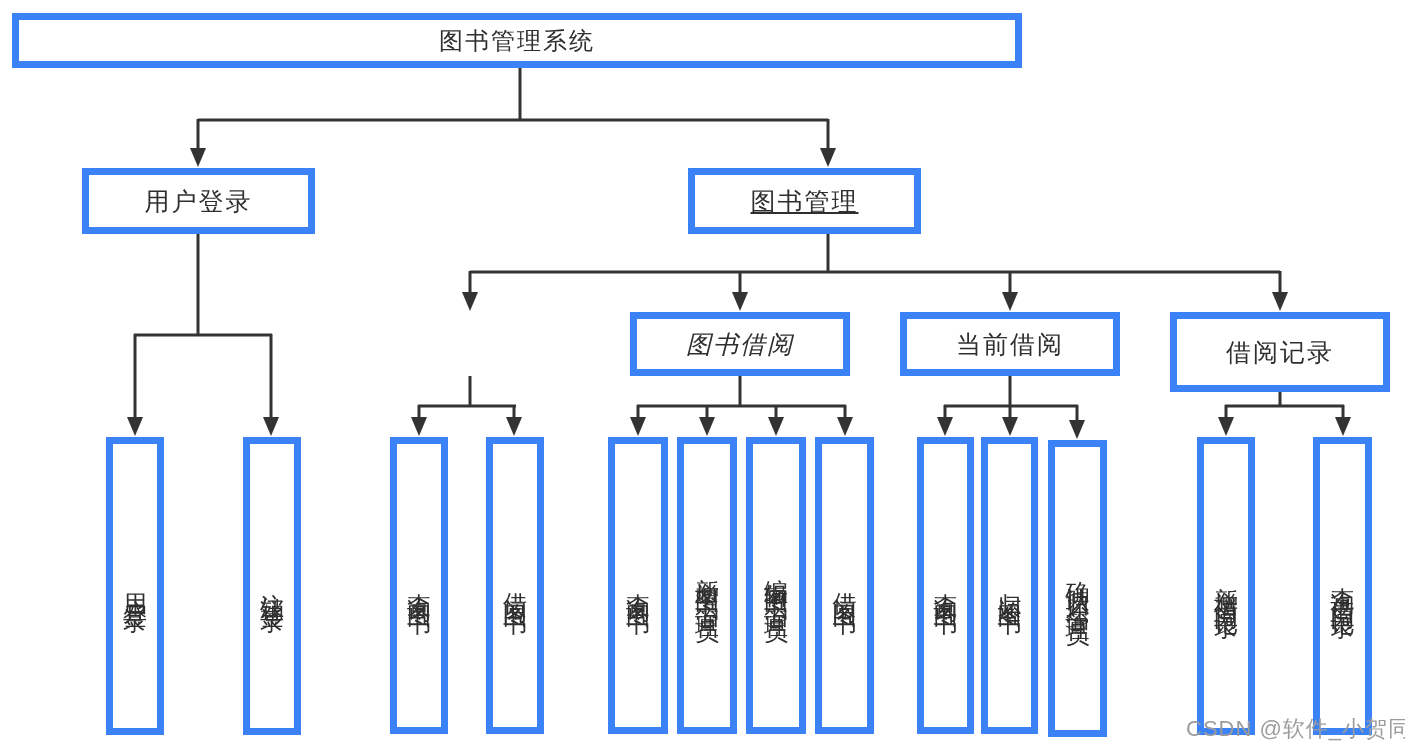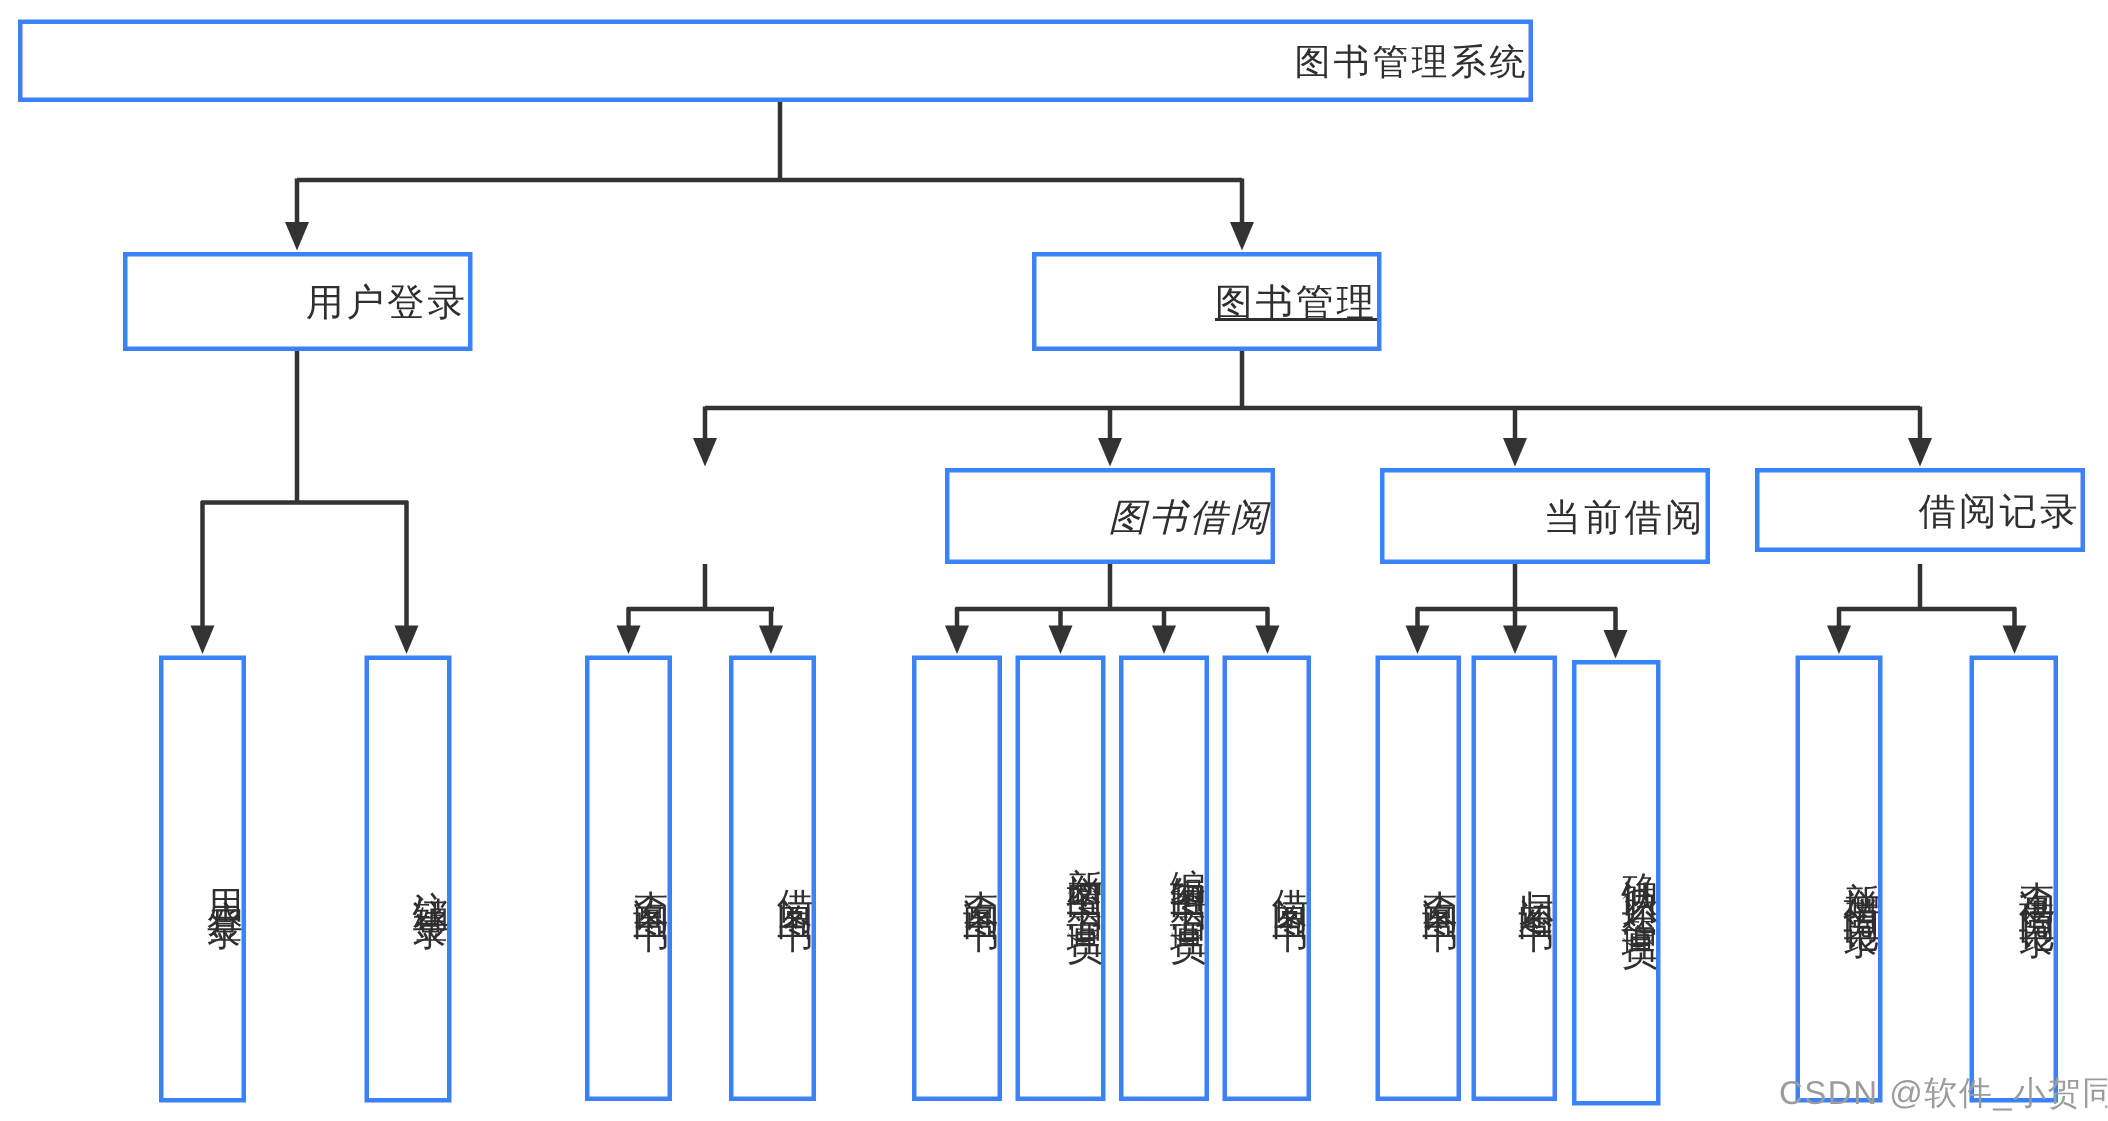--- a/index.html
+++ b/index.html
@@ -8,24 +8,24 @@
     position:relative;
     width:1405px;height:747px;
     background:#ffffff;
     font-family:"Liberation Sans","DejaVu Sans",sans-serif;
     color:#2f2f2f;
     overflow:hidden;
   }
   .node{
     position:absolute;
     background:#ffffff;
-    border:3px solid #3b82f6;
+    border:7px solid #3b82f6;
     display:flex;
     align-items:center;
-    justify-content:flex-end;
+    justify-content:center;
     z-index:2;
   }
   .hbox{font-size:25px;letter-spacing:2px;}
   .root{font-size:24px;}
   .vbox span{
     writing-mode:vertical-rl;
     text-orientation:mixed;
     font-size:24px;
     letter-spacing:6px;
     line-height:1;
@@ -121,24 +121,24 @@
   <div class="node hbox" style="left:82px;top:168px;width:233px;height:66px;">
     <span>用户登录</span>
   </div>
   <div class="node hbox" style="left:688px;top:168px;width:233px;height:66px;text-decoration:underline;">
     <span>图书管理</span>
   </div>
 
   <div class="node hbox" style="left:630px;top:312px;width:220px;height:64px;font-style:italic;">
     <span>图书借阅</span>
   </div>
-  <div class="node hbox" style="left:900px;top:312px;width:220px;height:64px;margin-left:20px;">
+  <div class="node hbox" style="left:900px;top:312px;width:220px;height:64px;">
     <span>当前借阅</span>
   </div>
-  <div class="node hbox" style="left:1170px;top:312px;width:220px;height:56px;">
+  <div class="node hbox" style="left:1170px;top:312px;width:220px;height:80px;">
     <span>借阅记录</span>
   </div>
 
   <div class="node vbox" style="left:106px;top:437px;width:58px;height:298px;">
     <span>用户登录</span>
   </div>
   <div class="node vbox" style="left:243px;top:437px;width:58px;height:298px;">
     <span>注销登录</span>
   </div>
 

